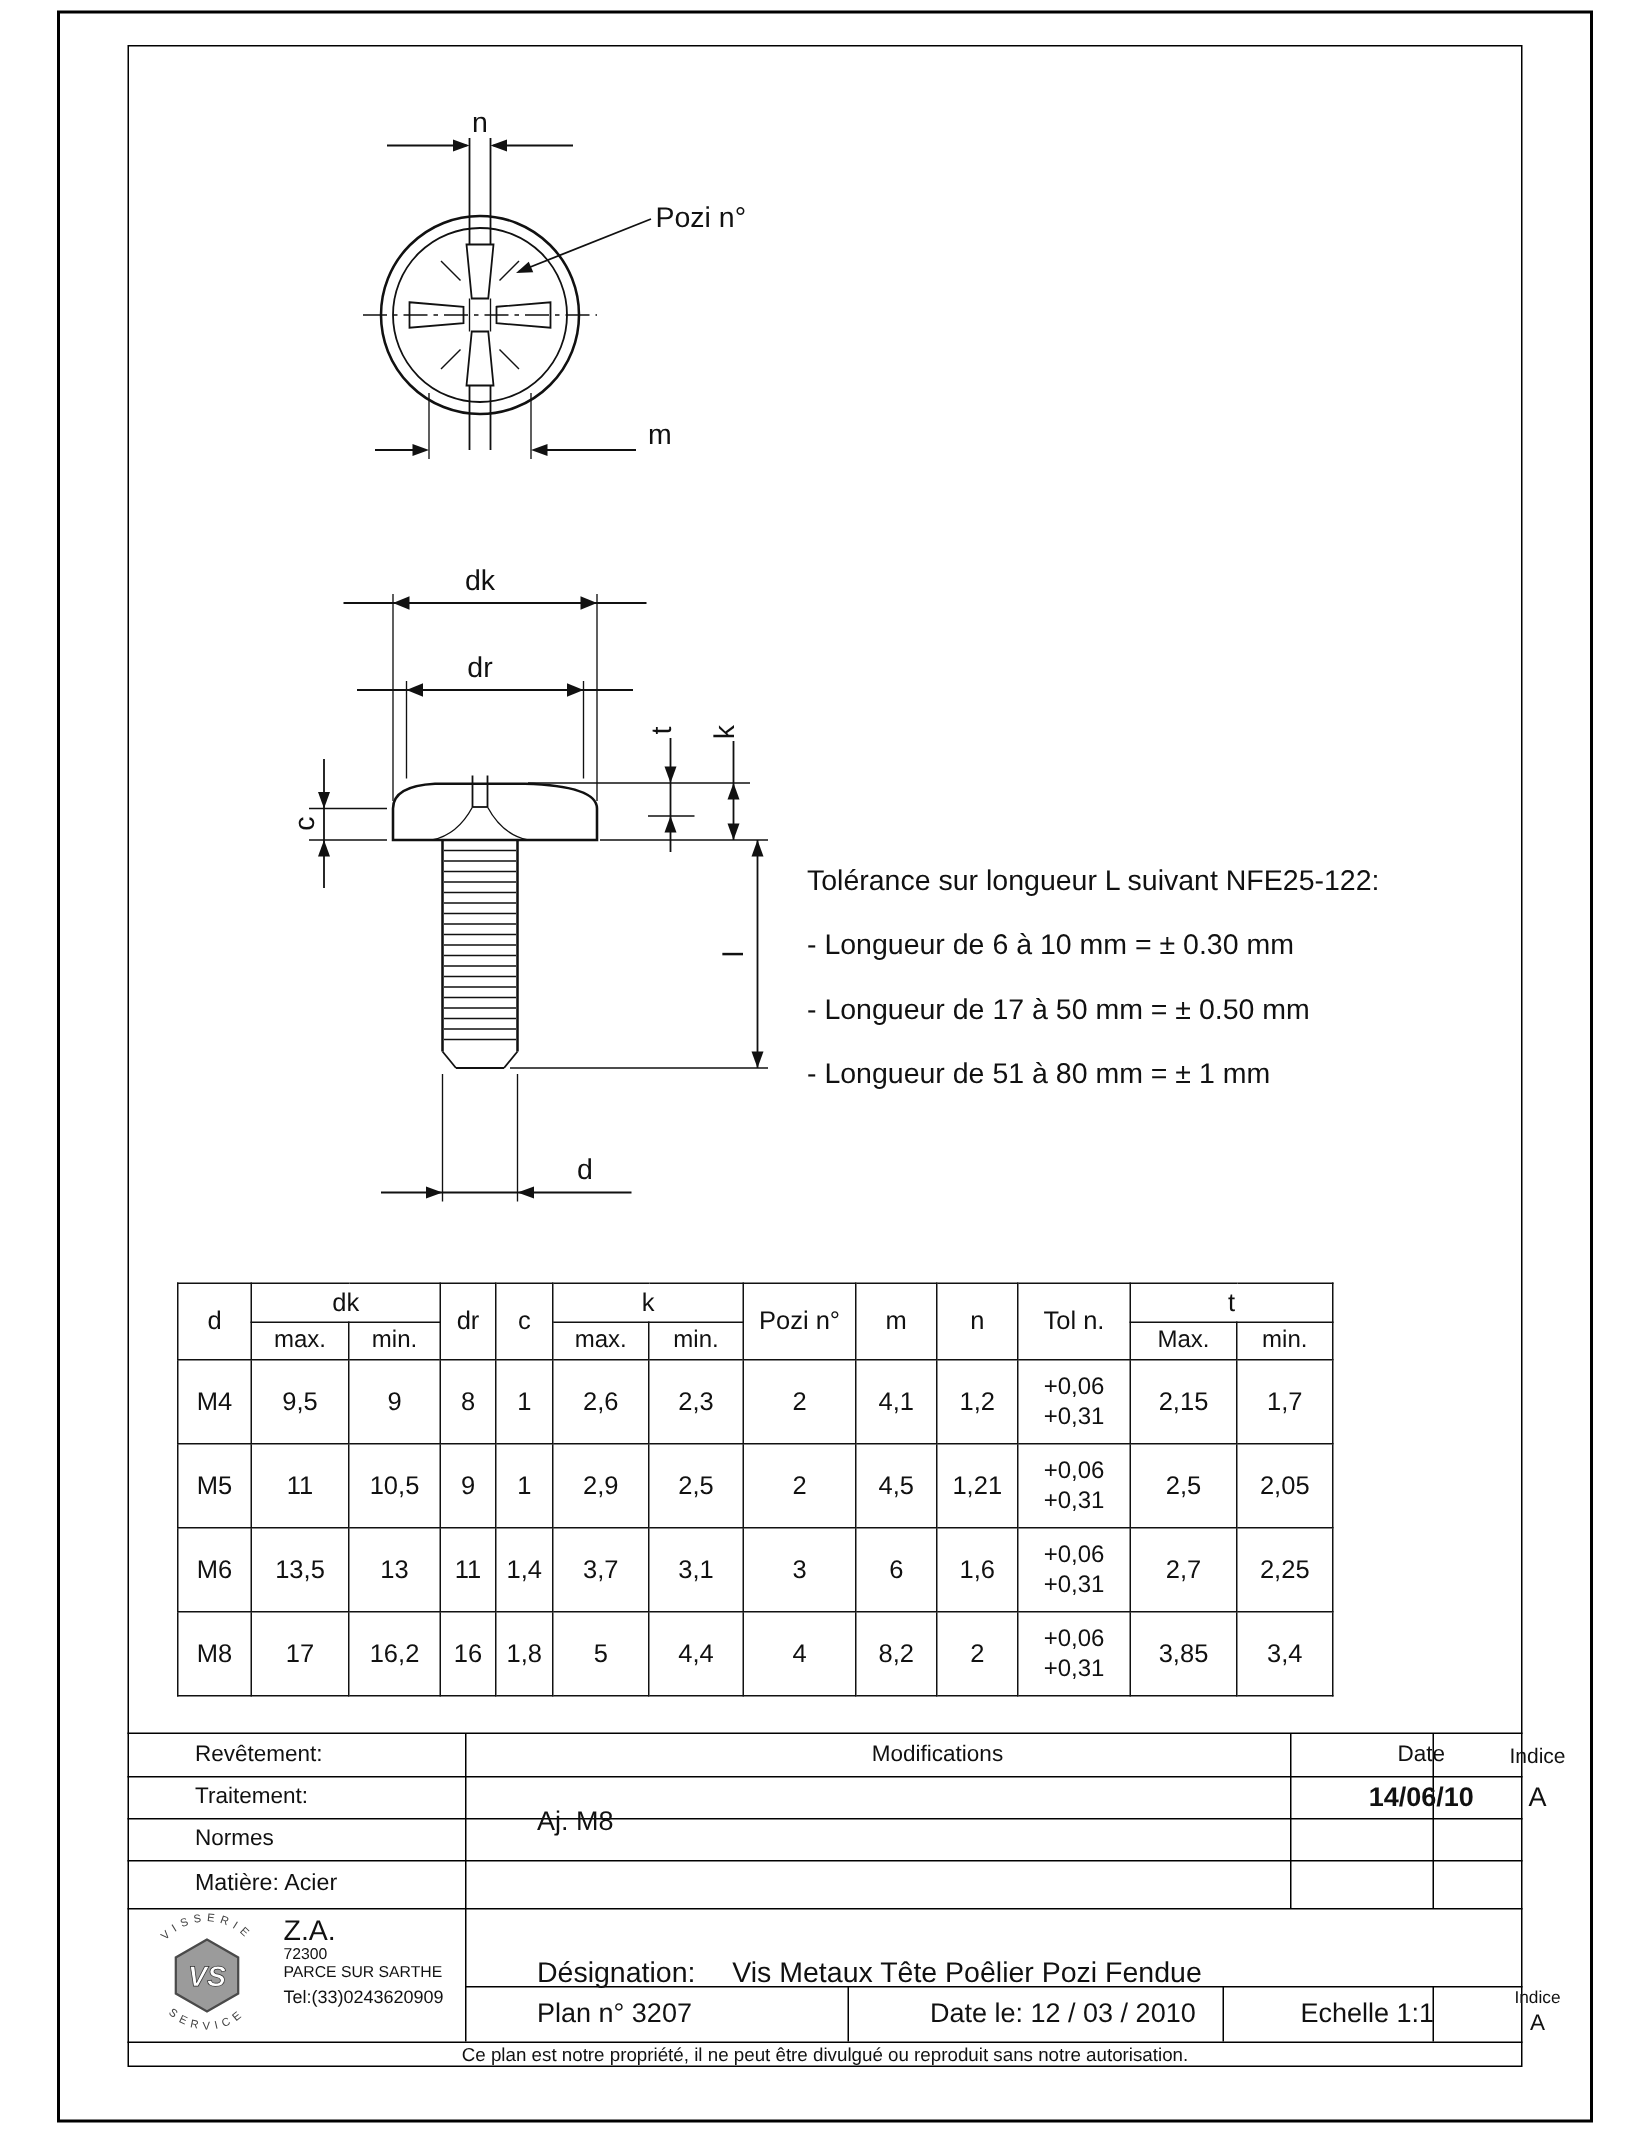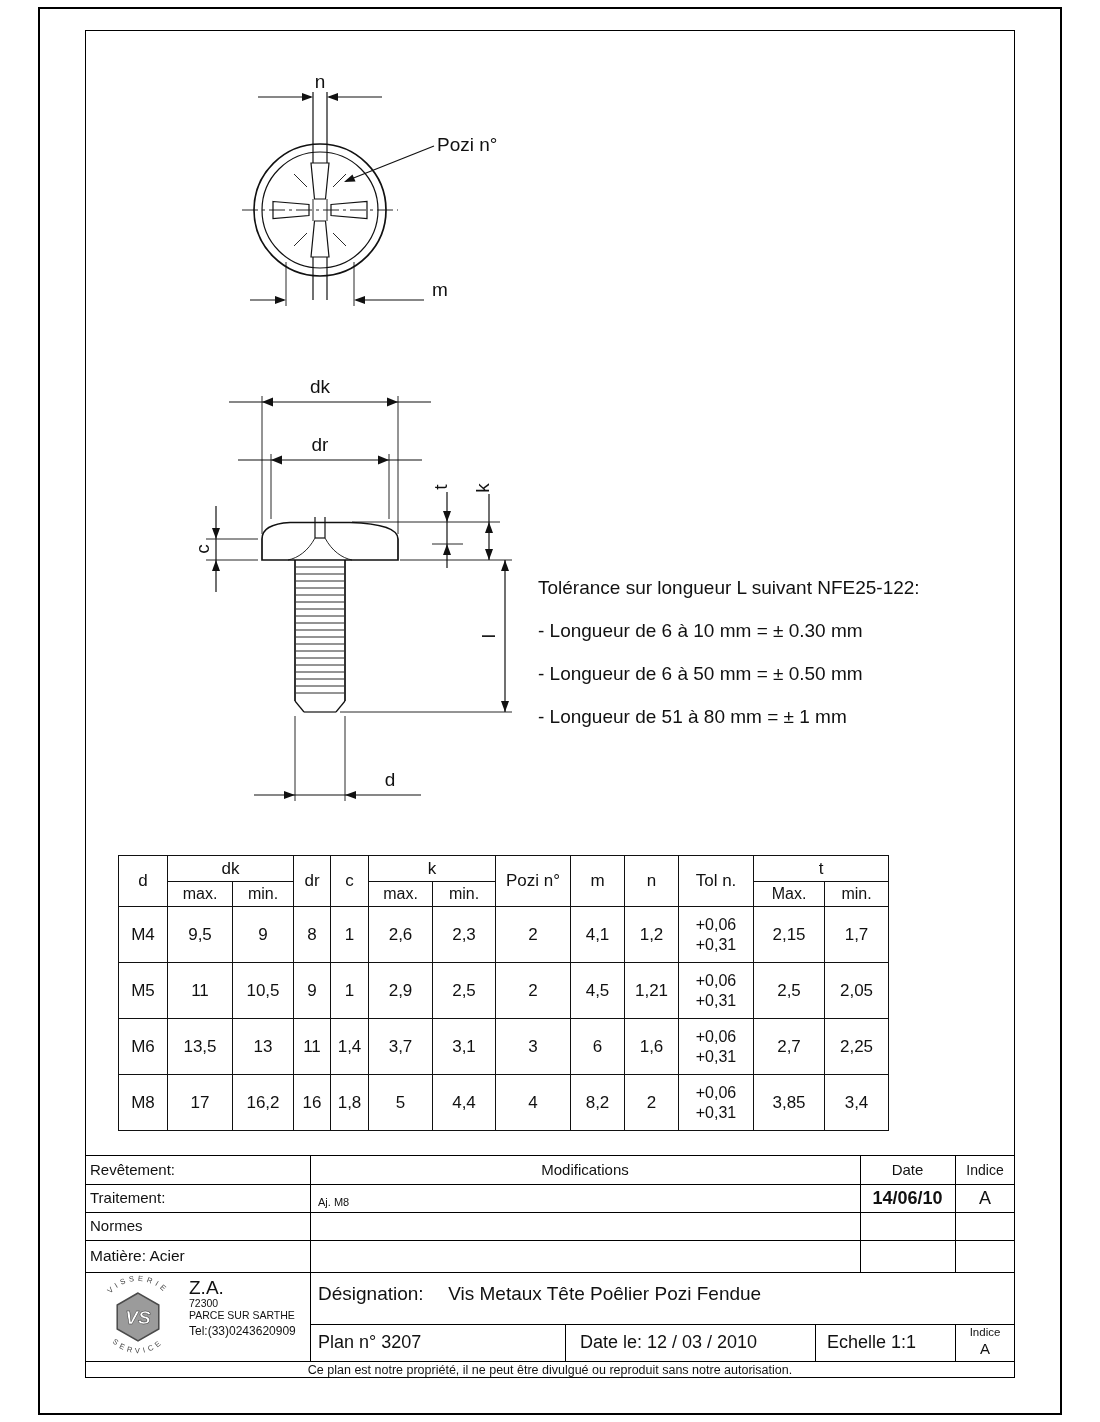--- a/index.html
+++ b/index.html
@@ -26,21 +26,21 @@
   .dim-table th, .dim-table td { border:1.3px solid #111; text-align:center; vertical-align:middle;
     font-weight:normal; padding:0; font-family:"Liberation Sans", sans-serif; }
   .dim-table thead tr.hdr1 th { height:26px; font-size:17px; }
   .dim-table thead tr.hdr2 th { height:25px; font-size:16px; }
   .dim-table tbody td { height:56px; font-size:17px; }
   .tol-cell div { line-height:1.2; font-size:16px; }
 
   .title-block { position:absolute; left:85px; top:1155px; width:930px; height:223px; border-top:1.5px solid #000; }
   .vline { position:absolute; width:1.4px; background:#000; }
   .hline { position:absolute; height:1.4px; background:#000; }
-  .tb-text { position:absolute; white-space:nowrap; }
+  .tb-text { position:absolute; white-space:nowrap;margin-left:40px; }
   .lbl { font-size:15px; }
   .ctr { text-align:center; }
   .logo-address { position:absolute; left:104px; top:122px; }
   .logo-address .za { font-size:19px; line-height:19px; }
   .logo-address .small { font-size:10.5px; line-height:12px; }
   .logo-address .tel { font-size:12px; line-height:14px; margin-top:3px; }
   .arc-letters { font-size:7.5px; letter-spacing:3.5px; fill:#444; }
   .footer-note { position:absolute; left:0; top:205px; width:930px; height:18px; line-height:18px;
     text-align:center; font-size:12.5px; }
 </style>
@@ -183,21 +183,21 @@
         <polygon class="arrow" points="295,795 284,791 284,799"></polygon>
         <polygon class="arrow" points="345,795 356,791 356,799"></polygon>
         <text x="390" y="786" text-anchor="middle">d</text>
       </g>
     </g>
   </svg>
 
   <div class="tol-block">
     <div class="tol-title">Tolérance sur longueur L suivant NFE25-122:</div>
     <div class="tol-line">- Longueur de 6 à 10 mm = ± 0.30 mm</div>
-    <div class="tol-line">- Longueur de 6 à 50 mm = ± 0.50 mm</div>
+    <div class="tol-line">- Longueur de 17 à 50 mm = ± 0.50 mm</div>
     <div class="tol-line">- Longueur de 51 à 80 mm = ± 1 mm</div>
   </div>
 
   <table class="dim-table">
     <colgroup>
       <col style="width:49px">
         <col style="width:65px">
         <col style="width:61px">
         <col style="width:37px">
       <col style="width:38px">
@@ -324,21 +324,21 @@
     <div class="hline" style="top:205px; left:0; width:930px;"></div>
 
     <div class="tb-text lbl" style="left:5px; top:0; height:28px; line-height:28px;">Revêtement:</div>
     <div class="tb-text lbl" style="left:5px; top:28px; height:28px; line-height:28px;">Traitement:</div>
     <div class="tb-text lbl" style="left:5px; top:56px; height:28px; line-height:28px;">Normes</div>
     <div class="tb-text" style="left:5px; top:84px; height:32px; line-height:32px; font-size:15.5px;">Matière: Acier</div>
 
     <div class="tb-text ctr lbl" style="left:225px; width:550px; top:0; height:28px; line-height:28px;">Modifications</div>
     <div class="tb-text ctr lbl" style="left:775px; width:95px; top:0; height:28px; line-height:28px;">Date</div>
     <div class="tb-text ctr" style="left:870px; width:60px; top:0; height:28px; line-height:28px; font-size:14px;">Indice</div>
-    <div class="tb-text" style="left:8px; top:32px; height:28px; line-height:28px; font-size:11px; left:233px;">Aj. M8</div>
+    <div class="tb-text" style="left:8px; top:44px; height:28px; line-height:28px; font-size:18px; left:233px;">Aj. M8</div>
     <div class="tb-text ctr" style="left:775px; width:95px; top:28px; height:28px; line-height:28px; font-size:18px;font-weight:bold;">14/06/10</div>
     <div class="tb-text ctr" style="left:870px; width:60px; top:28px; height:28px; line-height:28px; font-size:18px;">A</div>
 
     <svg style="position:absolute; left:6px; top:118px;" width="110" height="86" viewBox="0 0 110 86">
       <defs>
         <path id="arcTop" d="M 11,43 A 36,36 0 0 1 83,43" fill="none"></path>
         <path id="arcBottom" d="M 11,43 A 36,36 0 0 0 83,43" fill="none"></path>
       </defs>
       <polygon points="47,19 26.2,31 26.2,55 47,67 67.8,55 67.8,31" fill="#9b9b9b" stroke="#4a4a4a" stroke-width="1.5"></polygon>
       <text x="47" y="50" text-anchor="middle" font-size="19" font-weight="bold" font-style="italic" fill="#ffffff" stroke="#333" stroke-width="0.5">VS</text>
@@ -349,21 +349,21 @@
         <textPath href="#arcBottom" startOffset="50%">SERVICE</textPath>
       </text>
     </svg>
     <div class="logo-address">
       <div class="za">Z.A.</div>
       <div class="small">72300</div>
       <div class="small">PARCE SUR SARTHE</div>
       <div class="tel">Tel:(33)0243620909</div>
     </div>
 
-    <div class="tb-text" style="left:233px; top:112px; height:52px; line-height:52px; font-size:19px;">
+    <div class="tb-text" style="left:233px; top:134px; height:52px; line-height:52px; font-size:19px;">
       <span>Désignation:</span>
       <span style="display:inline-block; width:14px;"></span>
       <span>Vis Metaux Tête Poêlier Pozi Fendue</span>
     </div>
 
     <div class="tb-text" style="left:233px; top:168px; height:37px; line-height:37px; font-size:18px;">Plan n° 3207</div>
     <div class="tb-text" style="left:495px; top:168px; height:37px; line-height:37px; font-size:18px;">Date le: 12 / 03 / 2010</div>
     <div class="tb-text" style="left:742px; top:168px; height:37px; line-height:37px; font-size:18px;">Echelle 1:1</div>
     <div class="tb-text ctr" style="left:870px; width:60px; top:170px; height:13px; line-height:13px; font-size:11.5px;">Indice</div>
     <div class="tb-text ctr" style="left:870px; width:60px; top:184px; height:18px; line-height:18px; font-size:15px;">A</div>

